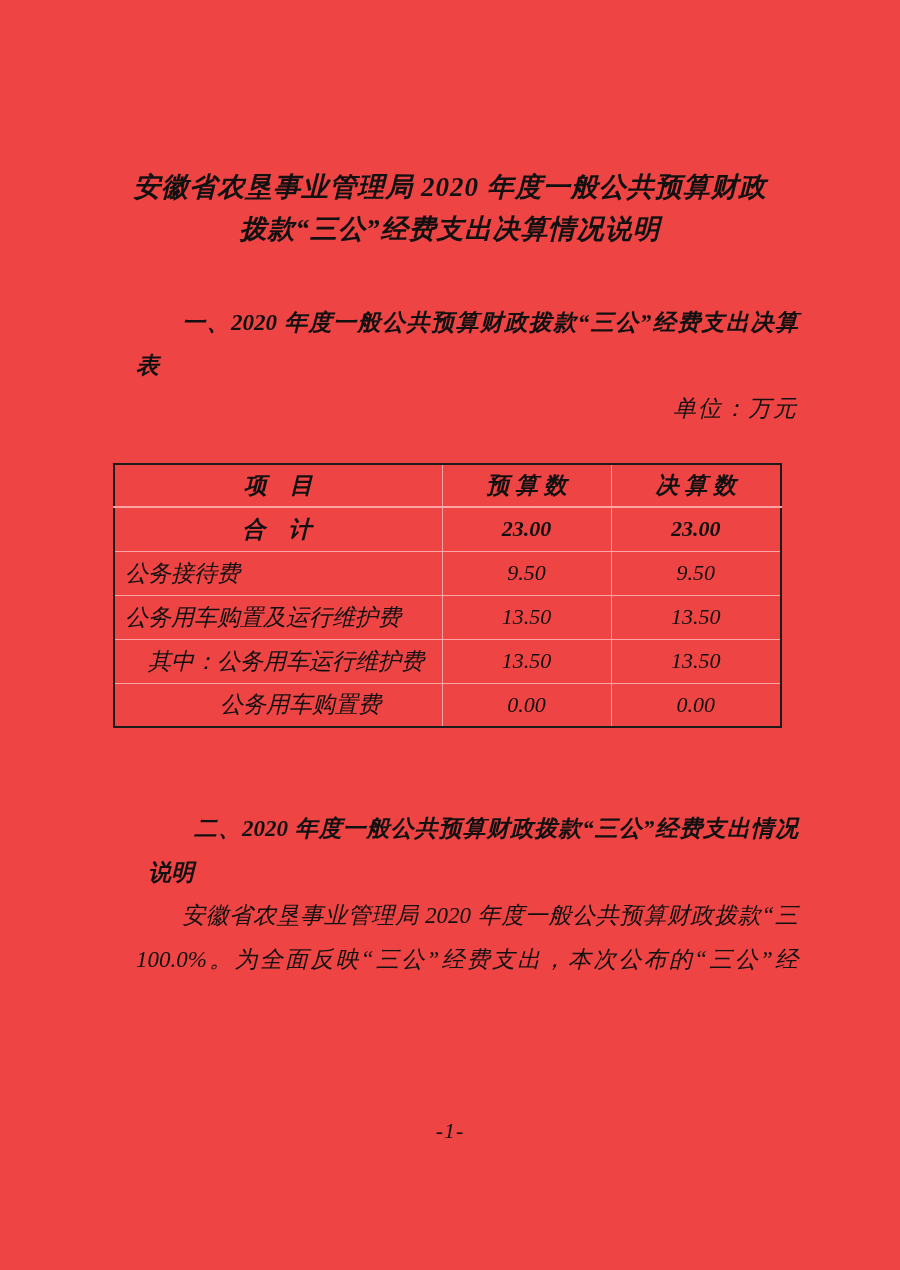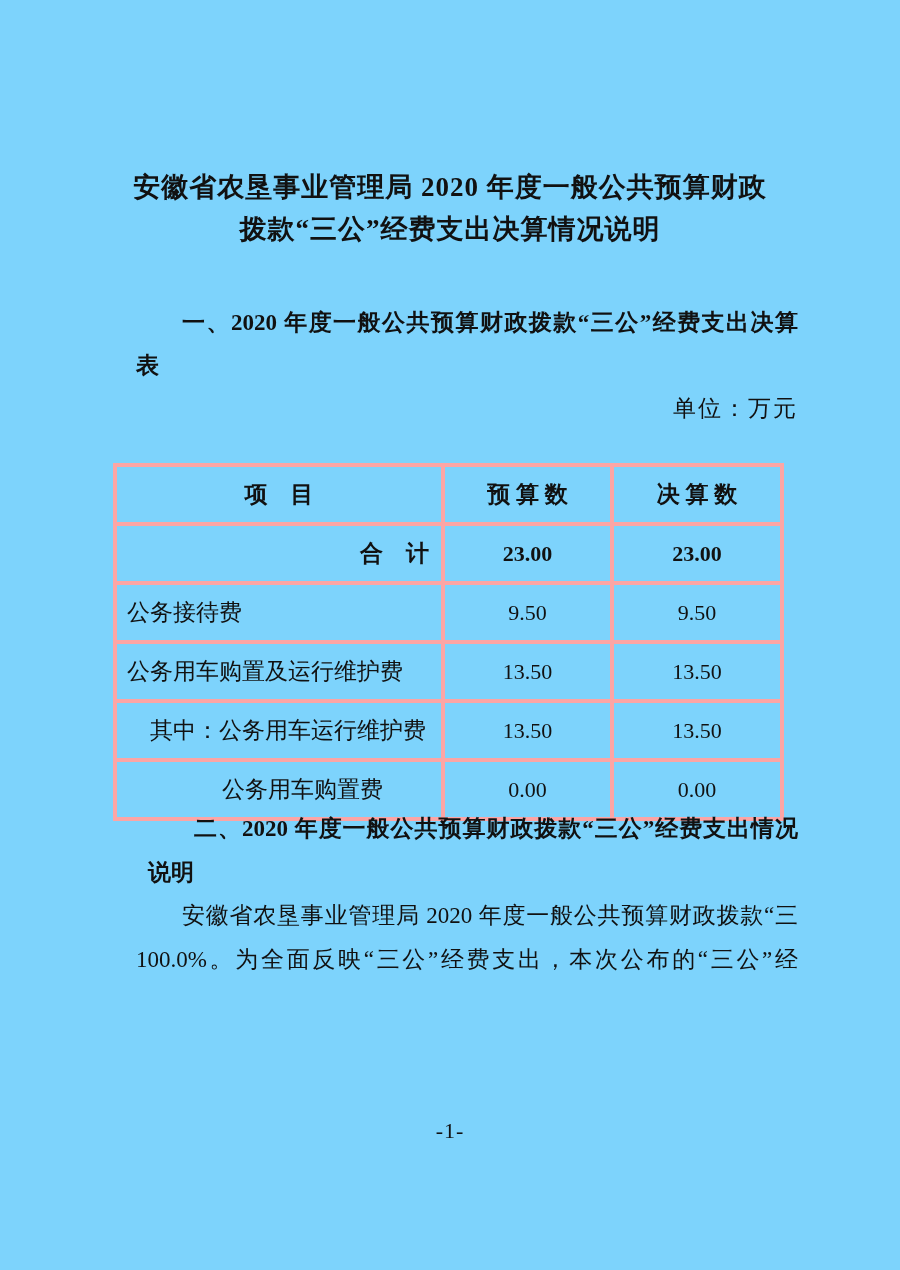--- a/index.html
+++ b/index.html
@@ -2,24 +2,25 @@
 <html><head>
 <meta charset="utf-8">
 <style>
   * { margin: 0; padding: 0; box-sizing: border-box; }
   html, body { background: #e8e8e8; }
   .page {
     position: relative;
     width: 900px;
     height: 1270px;
     margin: 0 auto;
-    background: #7dd3fc;
+    background: #ef4444;
     color: #111111;
     font-family: "Liberation Serif", "DejaVu Serif", serif;
     overflow: hidden;
+    font-style: italic;
   }
   
   .doc-title {
     position: absolute;
     left: 0; right: 0;
     top: 166px;
     text-align: center;
     font-size: 27px;
     font-weight: bold;
     line-height: 42px;
@@ -52,41 +53,41 @@
     top: 463px;
     width: 667px;
     border-collapse: collapse;
     table-layout: fixed;
     font-size: 23px;
   }
   .budget-table col.c-item  { width: 328px; }
   .budget-table col.c-num1  { width: 169px; }
   .budget-table col.c-num2  { width: 170px; }
   .budget-table th, .budget-table td {
-    border: 4px solid #fca5a5;
-    padding: 12px;
+    border: 1px solid #fca5a5;
+    padding: 3px;
     height: 44px;
     vertical-align: middle;
     overflow: hidden;
   }
   .budget-table { border: 2.5px solid #1b1b1b; }
   .budget-table thead th {
     height: 43px;
     font-weight: bold;
     text-align: center;
     border-bottom-width: 2.5px;
   }
   .budget-table td.num {
     text-align: center;
     font-size: 22px;
     font-family: "Liberation Serif", "DejaVu Serif", serif;
   }
   .budget-table td.item { text-align: left; padding-left: 10px; }
   .budget-table tr.r-total td { font-weight: bold; }
-  .budget-table tr.r-total td.item { text-align: right; padding-left: 0; }
+  .budget-table tr.r-total td.item { text-align: center; padding-left: 0; }
   .budget-table tr.r-sub td.item { padding-left: 33px; margin-left: 46px; }
   .budget-table tr.r-sub2 td.item { padding-left: 105px; }
   
   .page-footer {
     position: absolute;
     left: 0; right: 0;
     top: 1118px;
     text-align: center;
     font-size: 22px;
     letter-spacing: 1px;

